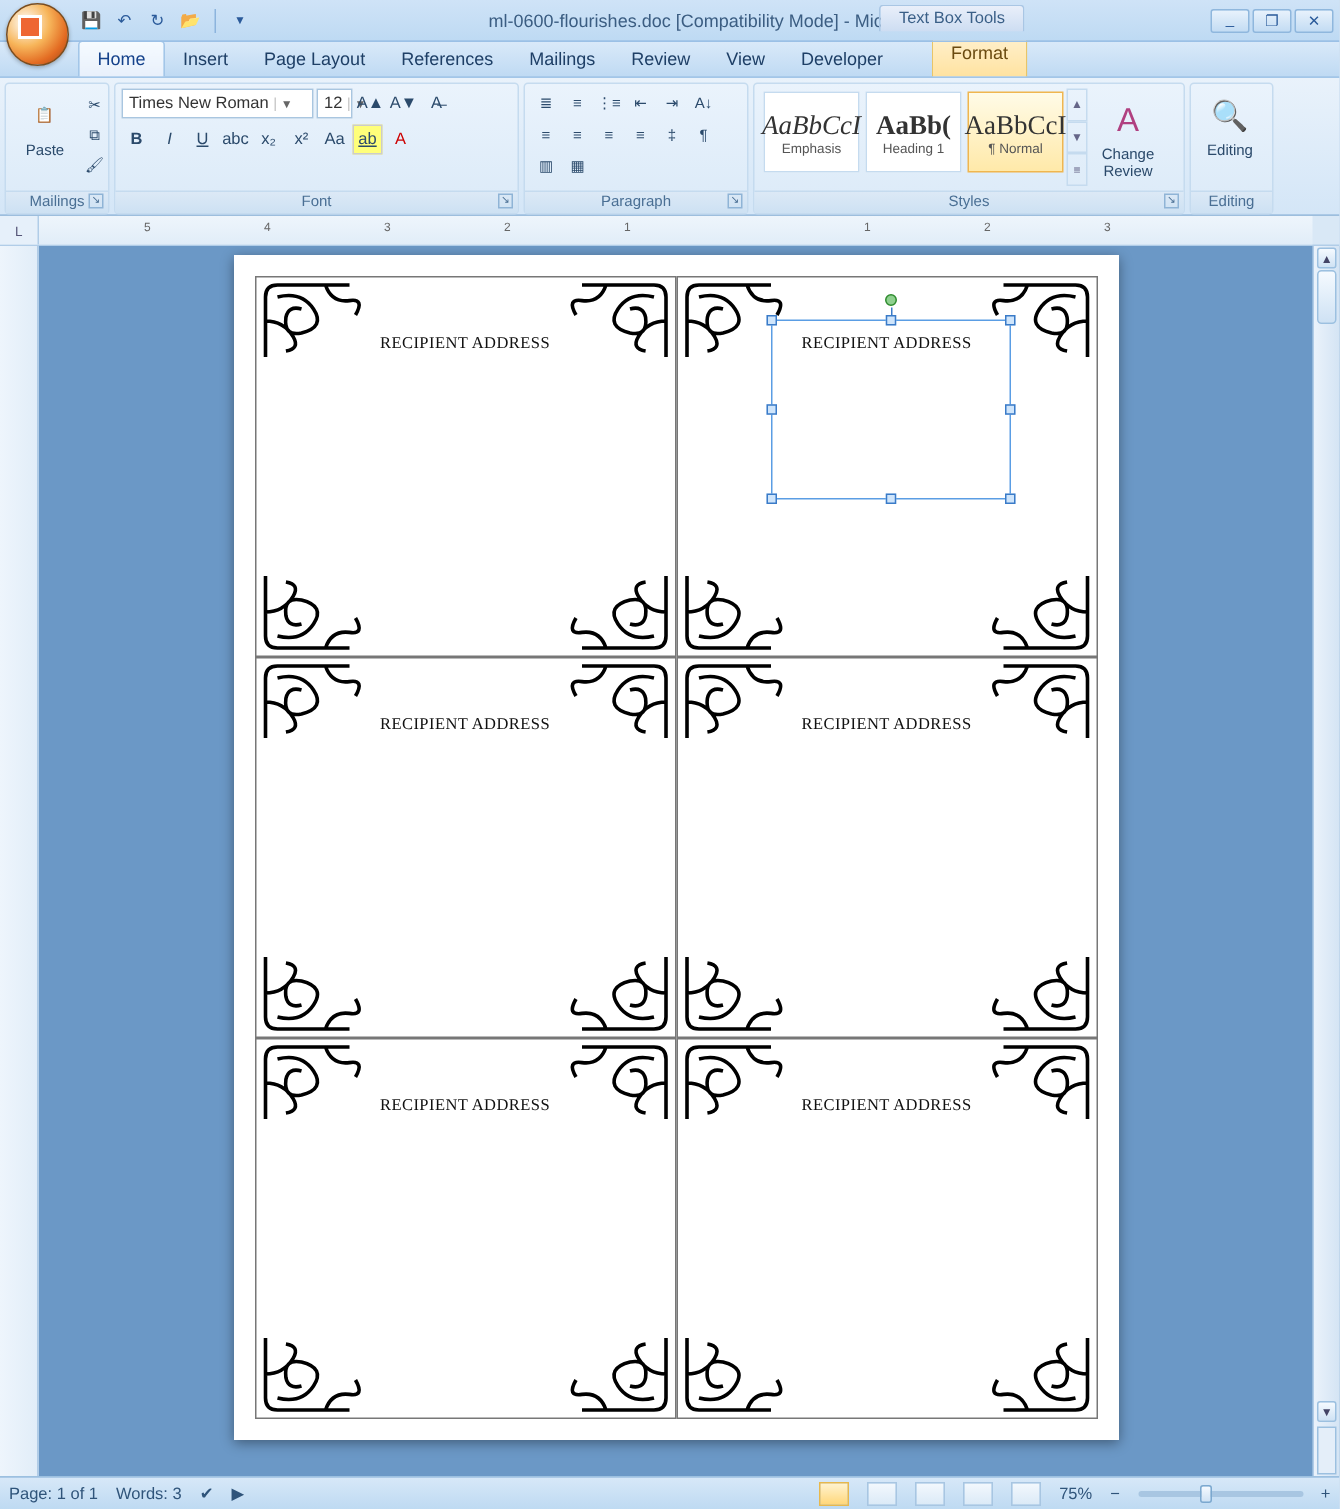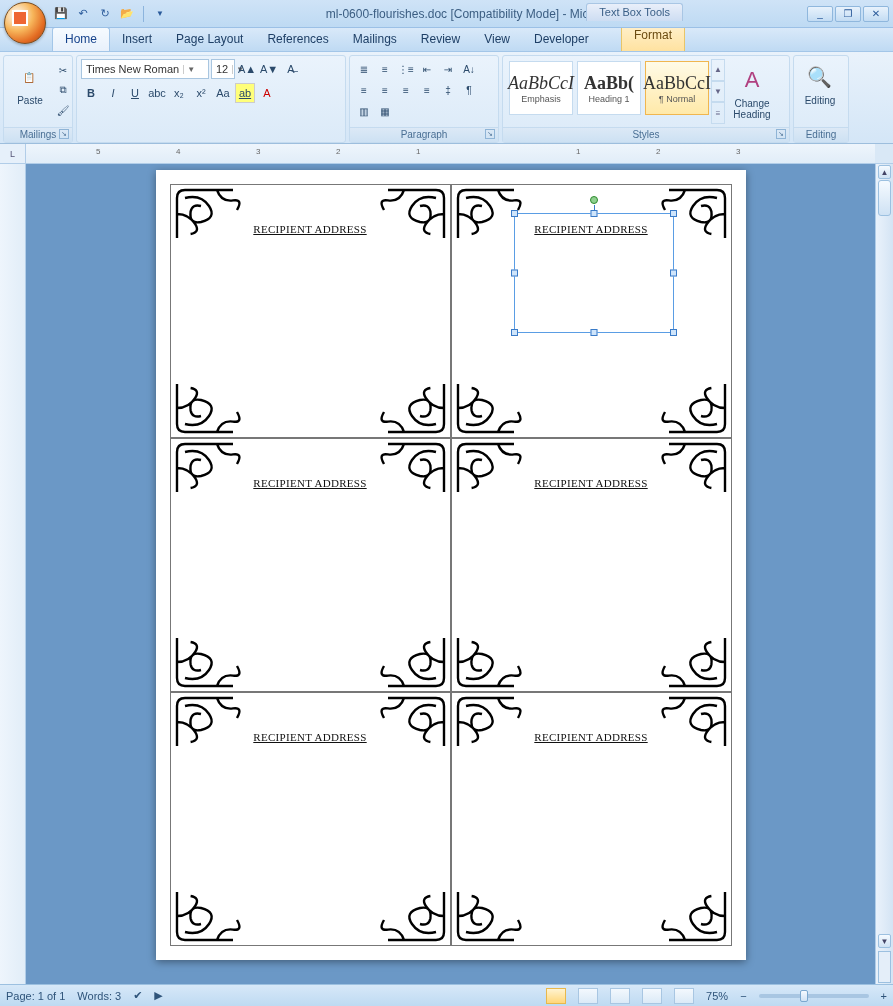--- a/index.html
+++ b/index.html
@@ -62,21 +62,21 @@
   .docarea{ flex:1; background:#6b98c6; overflow:hidden; position:relative; display:flex; justify-content:center; padding-top:6px;}
   .vscroll{ width:18px; background:linear-gradient(90deg,#eaf2fb,#d4e4f4); border-left:1px solid #b1cde8; position:relative;}
   .vscroll .thumb{ position:absolute; left:2px; right:2px; top:16px; height:36px; background:linear-gradient(#f5faff,#cfe2f4); border:1px solid #9cc0e0; border-radius:3px;}
   .vscroll .arr{ position:absolute; left:2px; right:2px; height:14px; background:linear-gradient(#f5faff,#cfe2f4); border:1px solid #9cc0e0; border-radius:2px; font-size:8px; display:flex;align-items:center;justify-content:center; color:#446;}
   .vscroll .arr.up{top:1px;} .vscroll .arr.dn{bottom:36px;}
   .vscroll .nav{ position:absolute;left:2px;right:2px;bottom:1px;height:32px;border:1px solid #9cc0e0;background:#e4eef9;}
 
   .page{ width:590px; height:790px; background:#fff; box-shadow:0 2px 8px rgba(0,0,0,.4); position:relative;}
   .labelgrid{ position:absolute; left:14px; top:14px; right:14px; bottom:14px; display:grid; grid-template-columns:1fr 1fr; grid-template-rows:1fr 1fr 1fr; gap:0;}
   .cell{ border:0.5px solid #777; position:relative; display:flex; align-items:flex-start; justify-content:center;}
-  .cell .txt{ font-family:"Times New Roman",serif; font-size:11px; color:#111; margin-top:38px; letter-spacing:.3px;text-decoration:underline;}
+  .cell .txt{ font-family:"Times New Roman",serif; font-size:11px; color:#111; margin-top:38px; letter-spacing:.3px;}
   .flourish{ position:absolute; width:80px; height:58px; font-size:58px; line-height:58px; color:#000; font-family:serif; overflow:hidden;}
   .fl-tl{top:0;left:2px;} .fl-tr{top:0;right:2px; transform:scaleX(-1);} .fl-bl{bottom:0;left:2px; transform:scaleY(-1);} .fl-br{bottom:0;right:2px; transform:scale(-1,-1);}
 
   .flourish svg{width:100%;height:100%;}
 
   
   .sel-box{ position:absolute; border:1px solid #5a9de4;}
   .sel-h{ width:7px;height:7px; background:#cfe5fb; border:1px solid #3a7bc8; position:absolute;}
   .sel-rot{ width:8px;height:8px; border-radius:50%; background:#8fd08f; border:1px solid #2e8b2e; position:absolute; left:50%; top:-18px; transform:translateX(-50%);}
   .sel-rot::after{content:"";position:absolute;left:50%;top:8px;width:1px;height:10px;background:#3a7bc8;}
@@ -160,20 +160,21 @@
         <div class="fbtn i">I</div>
         <div class="fbtn u">U</div>
         <div class="fbtn">abc</div>
         <div class="fbtn">x₂</div>
         <div class="fbtn">x²</div>
         <div class="fbtn">Aa</div>
         <div class="fbtn" style="background:#ffff7a;border:1px solid #ccc;text-decoration:underline;">ab</div>
         <div class="fbtn" style="color:#c00;">A</div>
       </div>
     </div>
+    <div class="group-label"><span>Font</span><span class="dlg">↘</span></div>
   </div>
 
   <div class="group" style="width:150px">
     <div class="group-body">
       <div class="para-grid">
         <div class="pbtn">≣</div>
         <div class="pbtn">≡</div>
         <div class="pbtn">⋮≡</div>
         <div class="pbtn">⇤</div>
         <div class="pbtn">⇥</div>
@@ -206,21 +207,21 @@
         <span>¶ Normal</span>
       </div>
       <div class="style-scroll">
         <div>▲</div>
         <div>▼</div>
         <div>≡</div>
       </div>
       <div class="bigbtn" style="width:54px">
         <span class="ic" style="font-size:22px;color:#b04080;">A</span>
         <span style="white-space:pre;text-align:center;">Change
-Heading</span>
+Review</span>
       </div>
     </div>
     <div class="group-label"><span>Styles</span><span class="dlg">↘</span></div>
   </div>
 
   <div class="group" style="width:56px">
     <div class="group-body">
       <div class="bigbtn">
         <span class="ic" style="font-size:20px;">🔍</span>
         <span>Editing</span>

